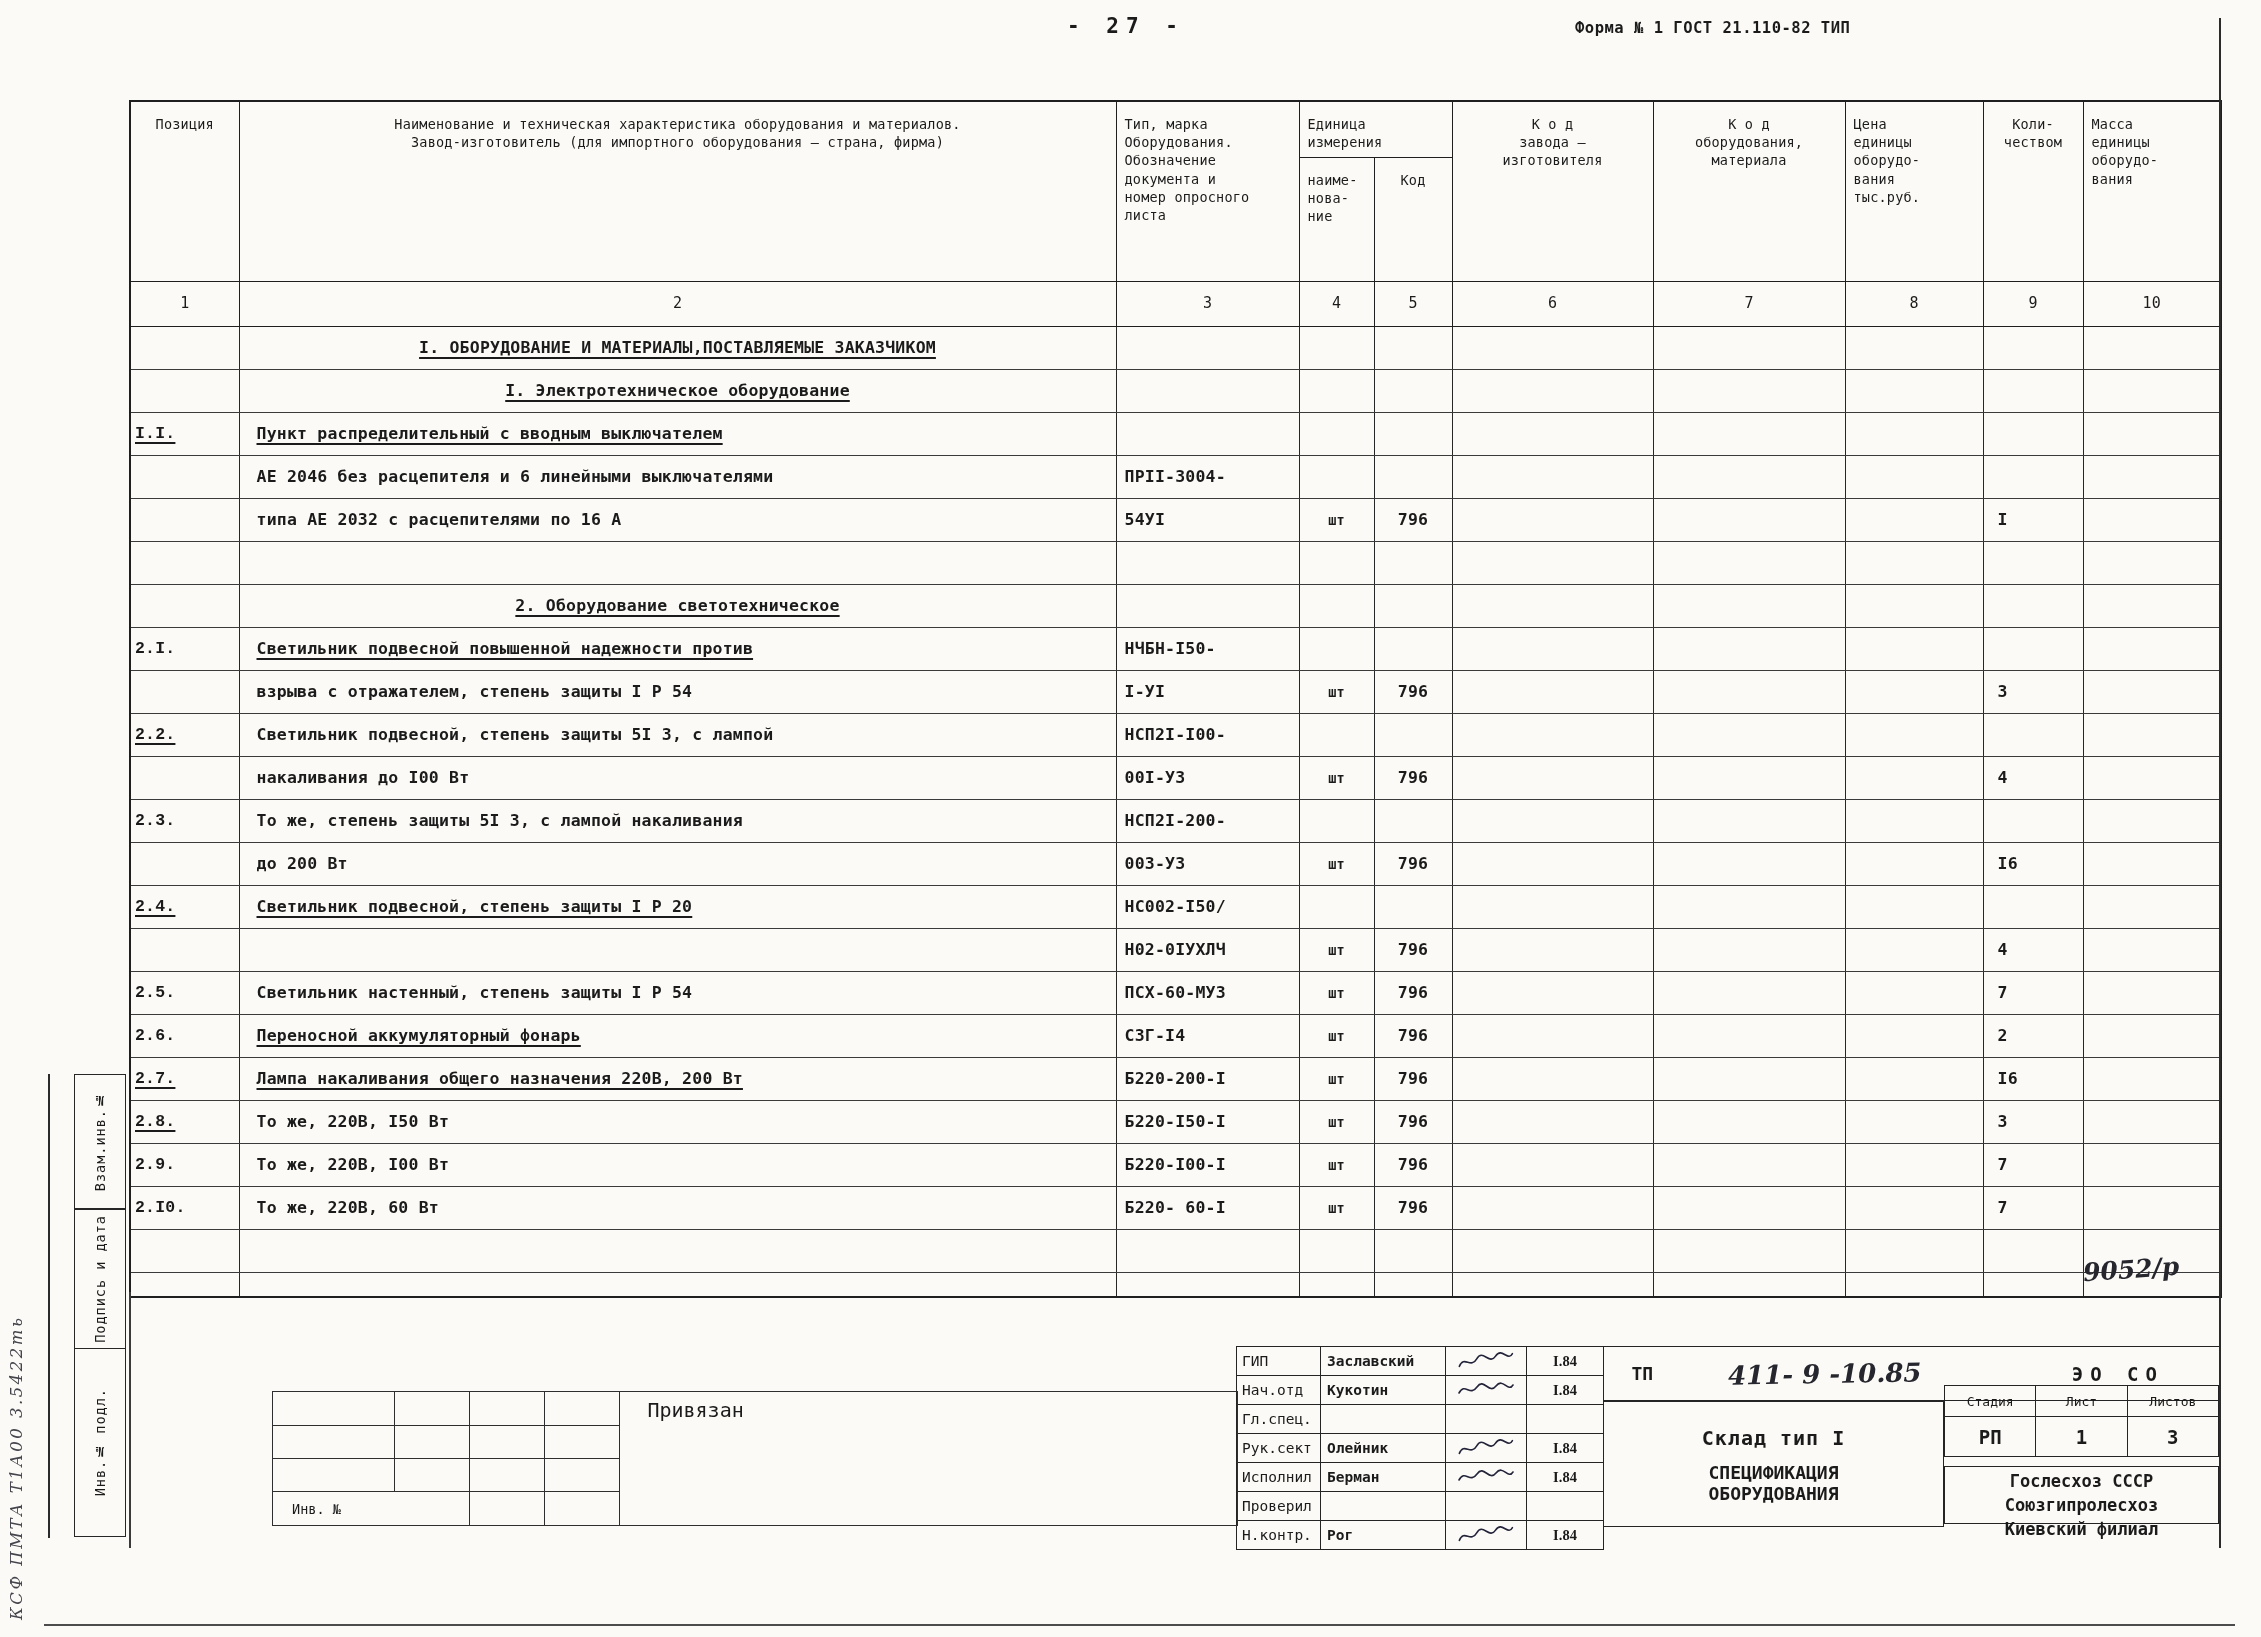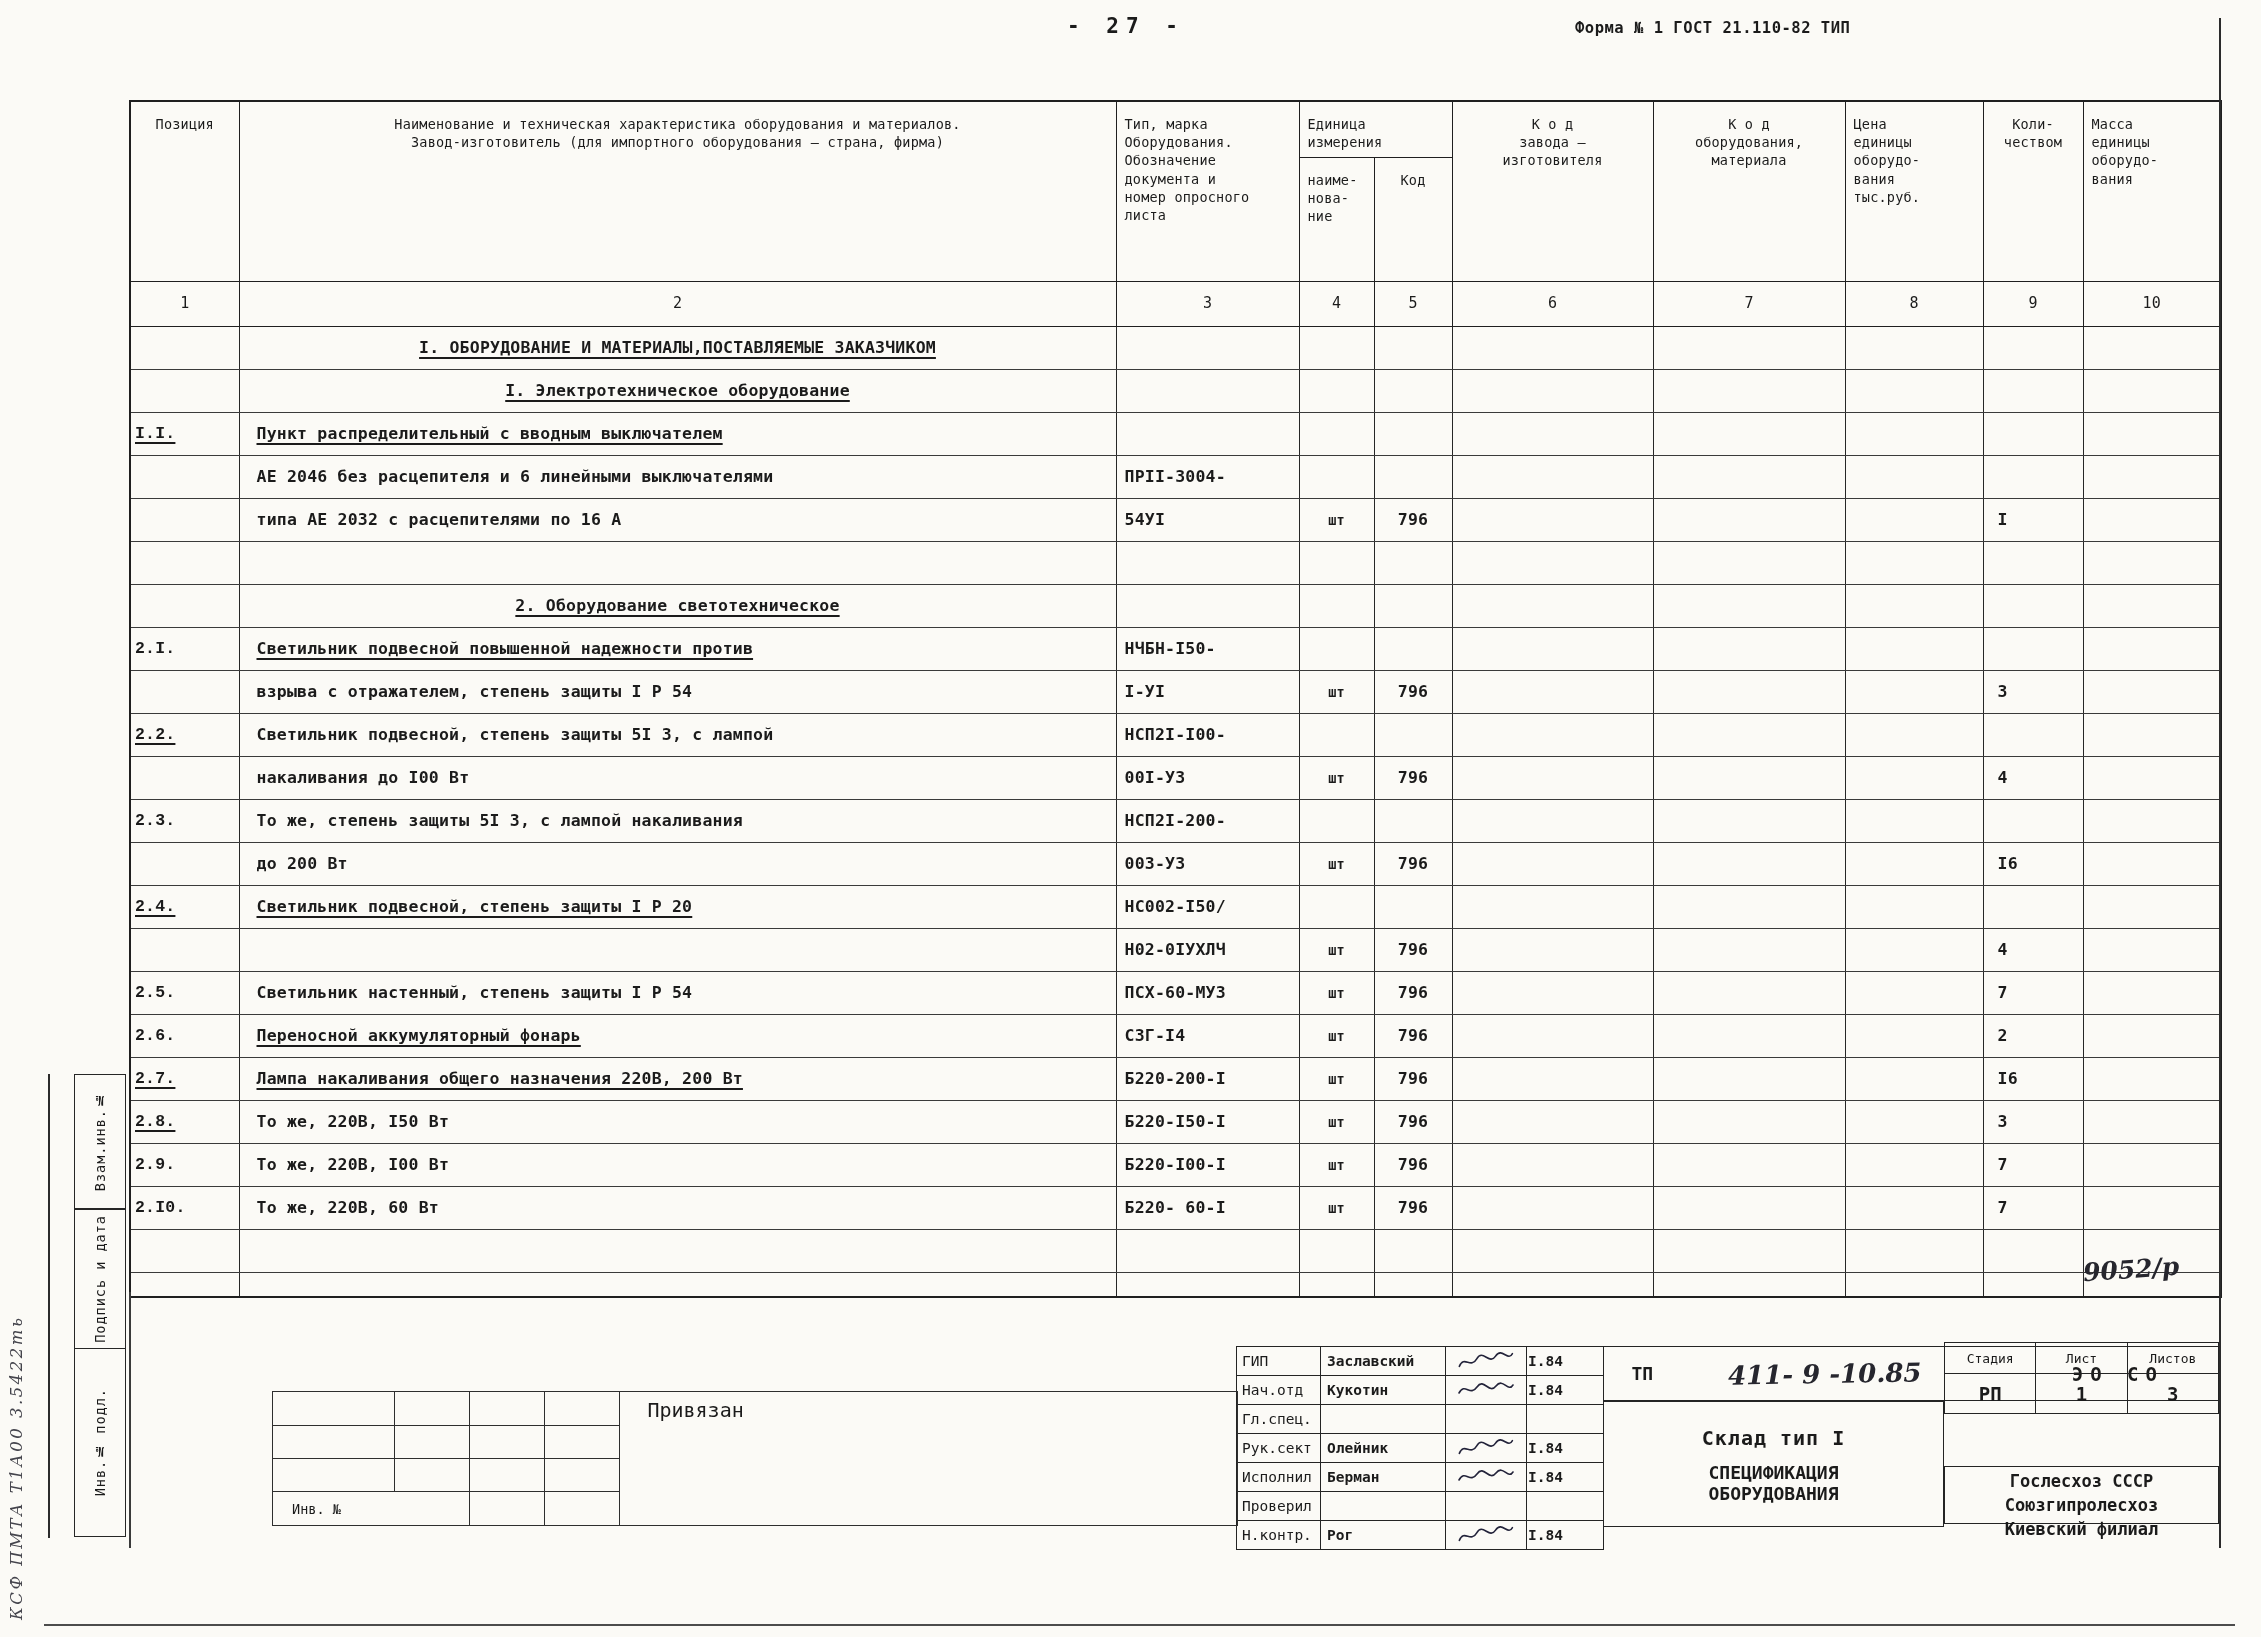--- a/index.html
+++ b/index.html
@@ -43,34 +43,34 @@
   .hand{font-family:"DejaVu Serif",serif;font-style:italic;color:#26262e;}
   .doc-mark{position:absolute;left:2083px;top:1255px;font-size:25px;font-weight:700;transform:rotate(-4deg);}
 
   
   .sig-table{position:absolute;left:1236px;top:1346px;width:366px;border-collapse:collapse;table-layout:fixed;}
   .sig-table td{border:1.5px solid #242424;height:29px;box-sizing:border-box;vertical-align:middle;
                 font-size:14.5px;overflow:hidden;}
   .sig-role{padding-left:5px;}
   .sig-name{padding-left:6px;font-weight:700;}
   .sig-sig{text-align:center;padding:0;}
-  .sig-date{text-align:left;font-weight:700;font-size:15px;}
+  .sig-date{text-align:center;font-weight:700;font-size:15px;font-family:Liberation Serif, serif;}
 
   .docstrip{position:absolute;left:1603px;top:1346px;width:617px;height:55px;border:1.5px solid #242424;
             box-sizing:border-box;display:flex;align-items:center;}
   .docstrip .dtl{margin-left:27.4px;font-size:18px;font-weight:700;text-align:center;}
   .docstrip .dnum{margin-left:75px;font-size:26px;font-weight:700;transform:rotate(-1deg);}
   .docstrip .dset{margin-left:auto;margin-right:55px;font-size:19px;font-weight:700;letter-spacing:7px;}
 
   .objcell{position:absolute;left:1603px;top:1401px;width:341px;height:126px;border:1.5px solid #242424;
            box-sizing:border-box;text-align:center;}
   .objcell .obj{margin-top:24px;font-size:20px;font-weight:700;letter-spacing:1px;}
   .objcell .sheetname{margin-top:13px;font-size:18px;font-weight:700;line-height:1.15;}
 
-  .stage-table{position:absolute;left:1944px;top:1342px;width:275px;border-collapse:collapse;table-layout:fixed;}
+  .stage-table{position:absolute;left:1944px;top:1385px;width:275px;border-collapse:collapse;table-layout:fixed;}
   .stage-table th{border:1.5px solid #242424;height:28px;font-size:13px;font-weight:400;vertical-align:middle;}
   .stage-table td{border:1.5px solid #242424;height:37px;font-size:19px;font-weight:700;text-align:center;vertical-align:middle;}
 
   .org{position:absolute;left:1944px;top:1466px;width:275px;height:58px;border:1.5px solid #242424;
        box-sizing:border-box;text-align:center;font-size:17px;font-weight:700;line-height:1.4;padding-top:3px;}
 
   
   .attach-table{position:absolute;left:272px;top:1391px;border-collapse:collapse;table-layout:fixed;}
   .attach-table td{border:1.5px solid #2e2e2e;box-sizing:border-box;font-size:20px;vertical-align:middle;}
   .attach-table .big{vertical-align:top;text-align:left;padding:6px 0 0 27.4px;}

